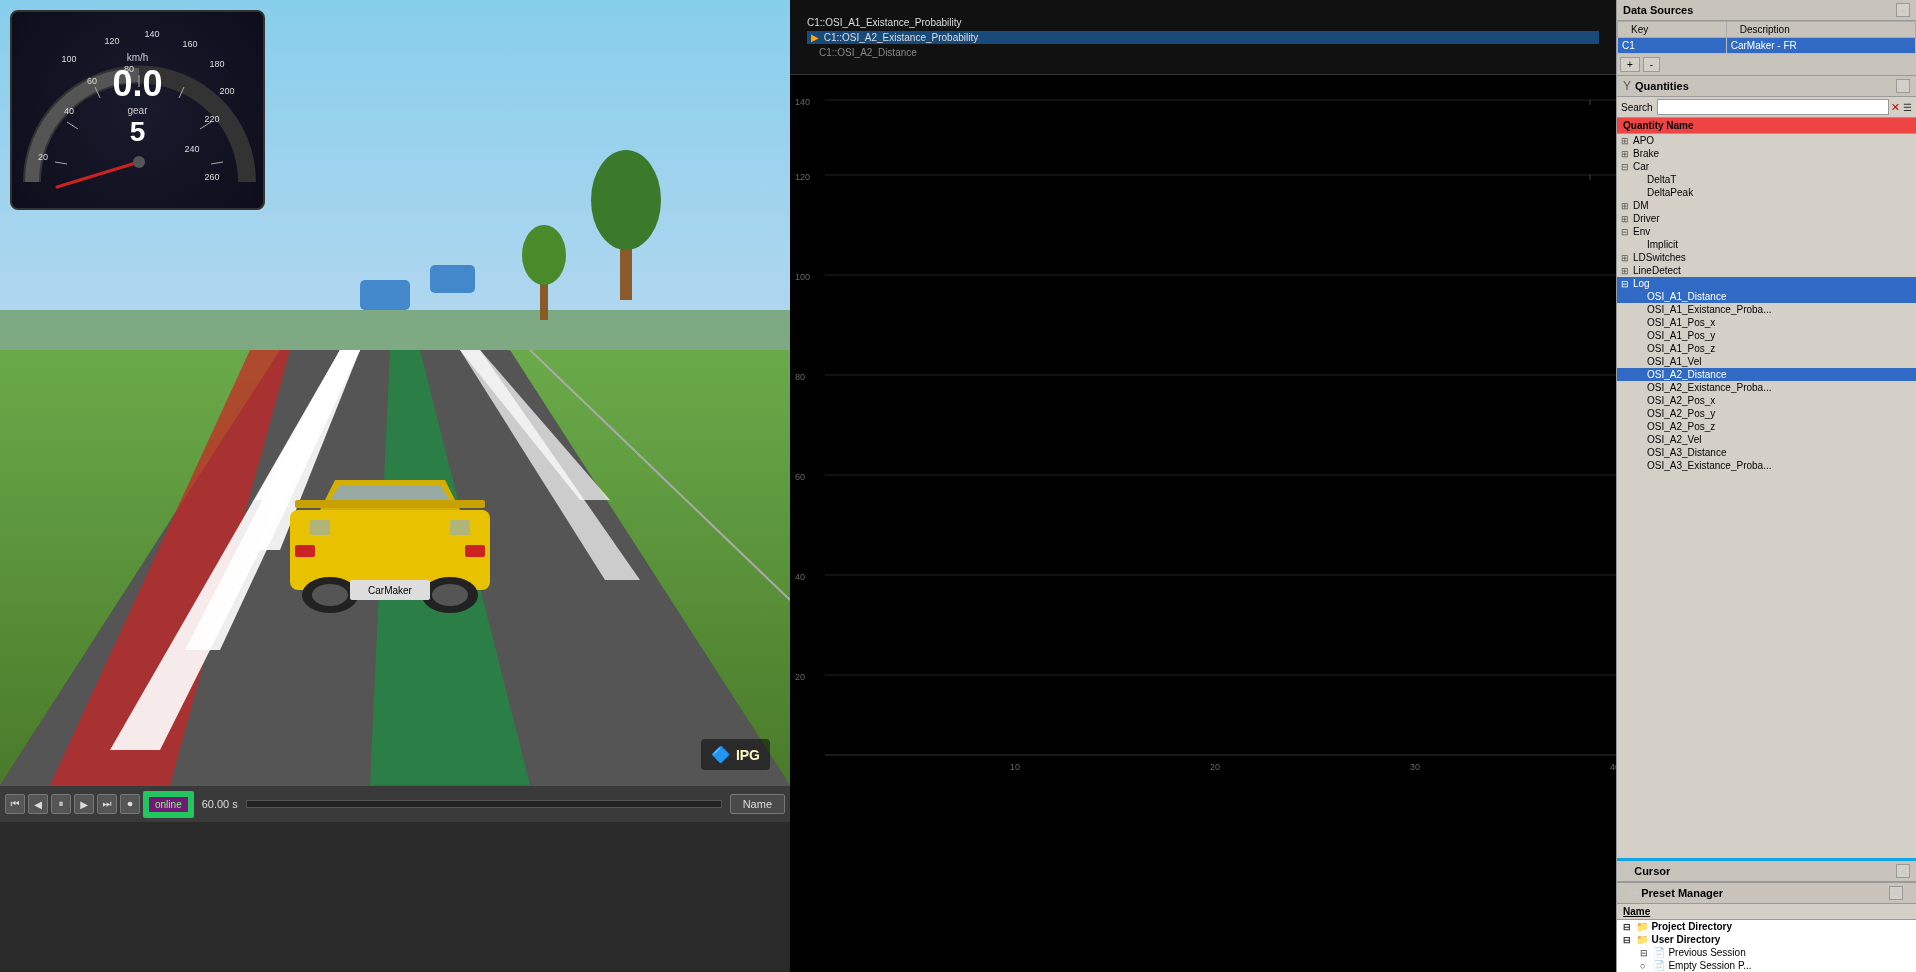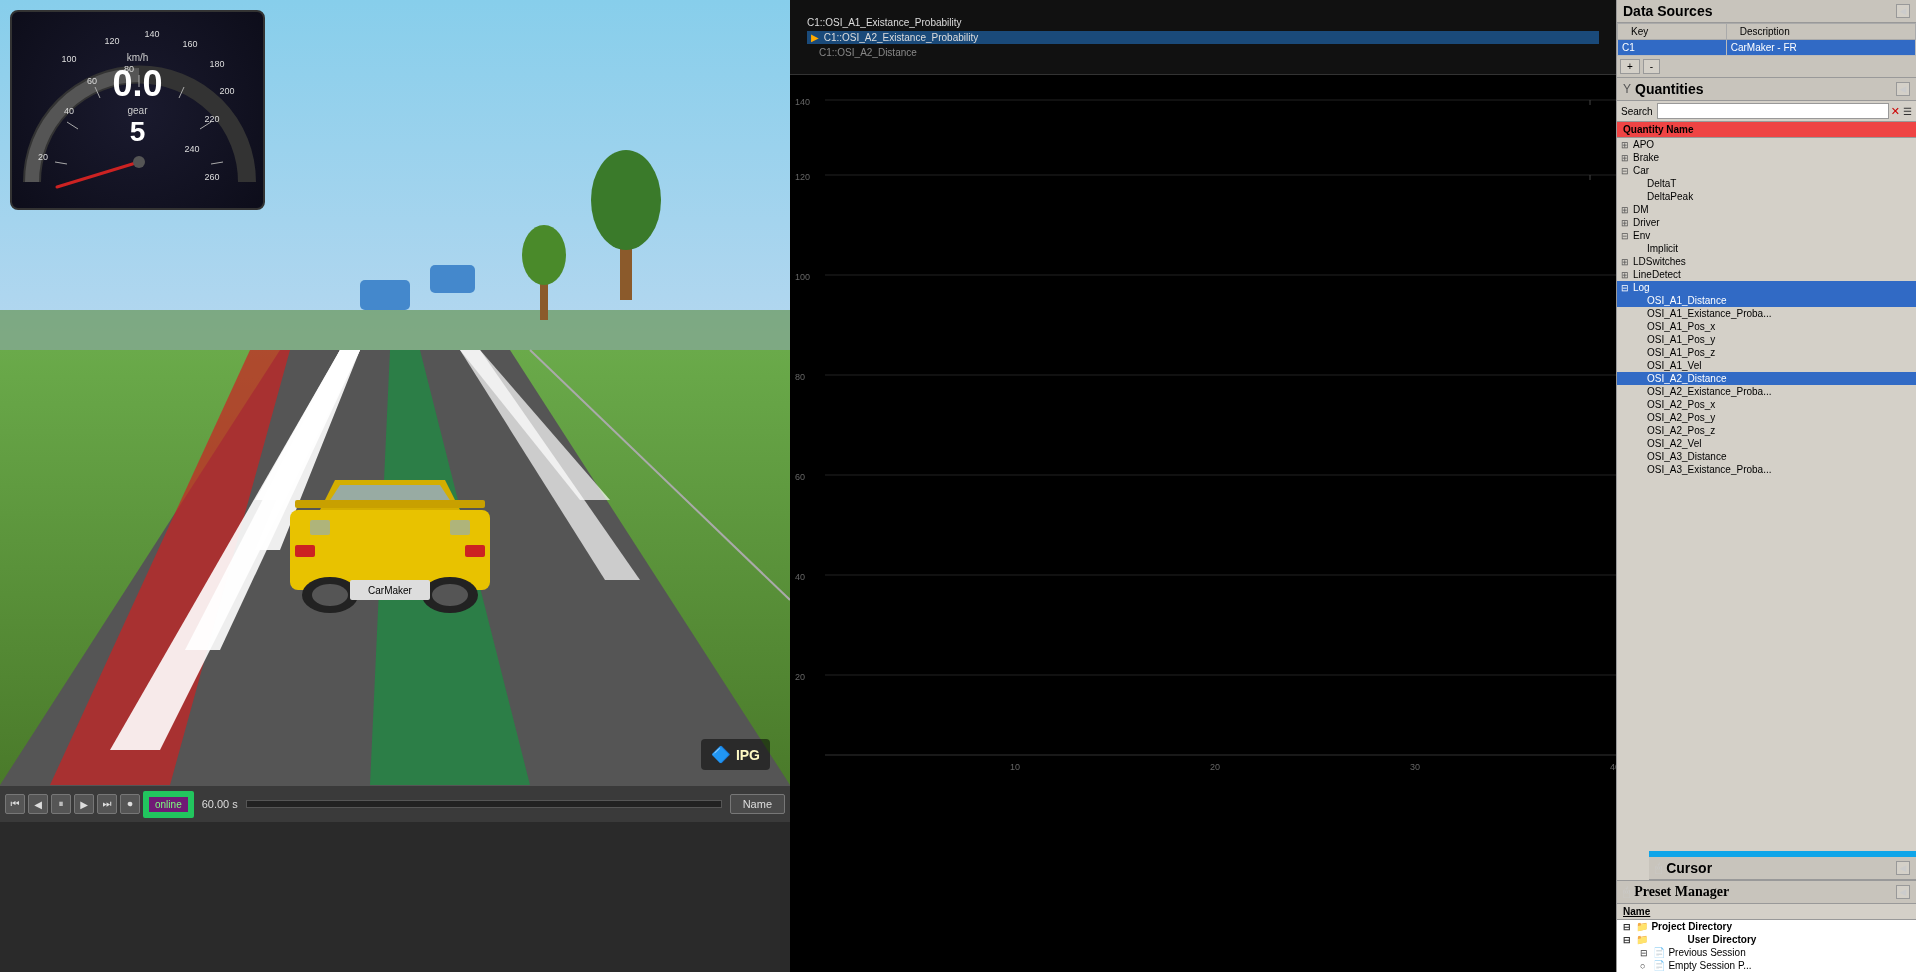--- a/index.html
+++ b/index.html
@@ -39,21 +39,21 @@
 
     
     .chart-grid { flex: 1; background: #000; position: relative; }
 
     
     .right-panel { width: 300px; height: 972px; background: #d4d0c8; border-left: 1px solid #999; display: flex; flex-direction: column; flex-shrink: 0; }
 
     
     .panel-section { border-bottom: 1px solid #999; }
     .section-header { background: #c8c4bc; padding: 3px 6px; display: flex; align-items: center; justify-content: space-between; border-bottom: 1px solid #999; cursor: pointer; }
-    .section-title { font-size: 14px; font-weight: bold; color: #000; }
+    .section-title { font-size: 11px; font-weight: bold; color: #000; }
     .section-btn { background: #d4d0c8; border: 1px solid #999; width: 14px; height: 14px; display: flex; align-items: center; justify-content: center; font-size: 9px; cursor: pointer; }
 
     
     .ds-table { width: 100%; border-collapse: collapse; font-size: 10px; }
     .ds-table th { background: #c8c4bc; border: 1px solid #aaa; padding: 2px 13px; text-align: left; font-weight: normal; color: #000; }
     .ds-table td { border: 1px solid #bbb; padding: 2px 4px; color: #000; background: #e8e4dc; }
     .ds-table tr.selected td { background: #316ac5; color: white; }
 
     
     .ds-buttons { display: flex; gap: 3px; padding: 3px; background: #c8c4bc; }
@@ -69,27 +69,27 @@
     .search-input { flex: 1; height: 16px; border: 1px solid #999; background: white; font-size: 10px; padding: 0 2px; }
     .clear-btn { color: #cc0000; cursor: pointer; font-size: 11px; margin-left: 2px; }
     .col-header { background: #ef4444; padding: 2px 6px; font-size: 10px; font-weight: bold; color: #000; border-bottom: 1px solid #999; }
     .tree-item { padding: 1px 4px; font-size: 10px; color: #000; cursor: pointer; display: flex; align-items: center; gap: 2px; white-space: nowrap; }
     .tree-item.selected { background: #316ac5; color: white; }
     .tree-item.parent { font-weight: normal; }
     .tree-toggle { width: 10px; color: #555; font-size: 9px; }
     .tree-indent { display: inline-block; width: 12px; }
 
     
-    .cursor-section { border-top: 6px solid #0ea5e9; margin-left: 32px; }
+    .cursor-section { border-top: 3px solid #0ea5e9; }
     .cursor-header { background: #c8c4bc; padding: 3px 6px; display: flex; align-items: center; justify-content: space-between; border-bottom: 1px solid #999; }
     .cursor-title-row { display: flex; align-items: center; gap: 4px; }
 
     
     .preset-section { border-top: 1px solid #999; }
-    .preset-header { background: #c8c4bc; padding: 3px 6px; display: flex; align-items: center; justify-content: space-between; border-bottom: 1px solid #999; font-family: Liberation Serif, serif; }
+    .preset-header { background: #c8c4bc; padding: 3px 13px; display: flex; align-items: center; justify-content: space-between; border-bottom: 1px solid #999; }
     .preset-body { background: #d4d0c8; }
     .preset-name-header { padding: 2px 6px; font-size: 10px; font-weight: bold; color: #000; border-bottom: 1px solid #999; text-decoration: underline; }
 
     
     .dir-tree { background: #fff; }
     .dir-item { padding: 1px 6px; font-size: 10px; color: #000; cursor: pointer; display: flex; align-items: center; gap: 3px; }
     .dir-item.parent { font-weight: bold; }
     .dir-toggle { color: #333; font-size: 9px; width: 10px; }
     .dir-indent { display: inline-block; width: 14px; }
 
@@ -439,21 +439,21 @@
         <div class="preset-name-header">Name</div>
         <div class="dir-tree">
           <div class="dir-item parent">
             <span class="dir-toggle">⊟</span>
             <span>📁</span>
             <span style="font-weight:bold;">Project Directory</span>
           </div>
           <div class="dir-item parent">
             <span class="dir-toggle">⊟</span>
             <span>📁</span>
-            <span style="font-weight:bold;margin-left:36px;">User Directory</span>
+            <span style="font-weight:bold;">User Directory</span>
           </div>
           <div class="dir-item">
             <span class="dir-indent"></span>
             <span class="dir-toggle">⊟</span>
             <span>📄</span>
             <span>Previous Session</span>
           </div>
           <div class="dir-item">
             <span class="dir-indent"></span>
             <span class="dir-toggle">○</span>

